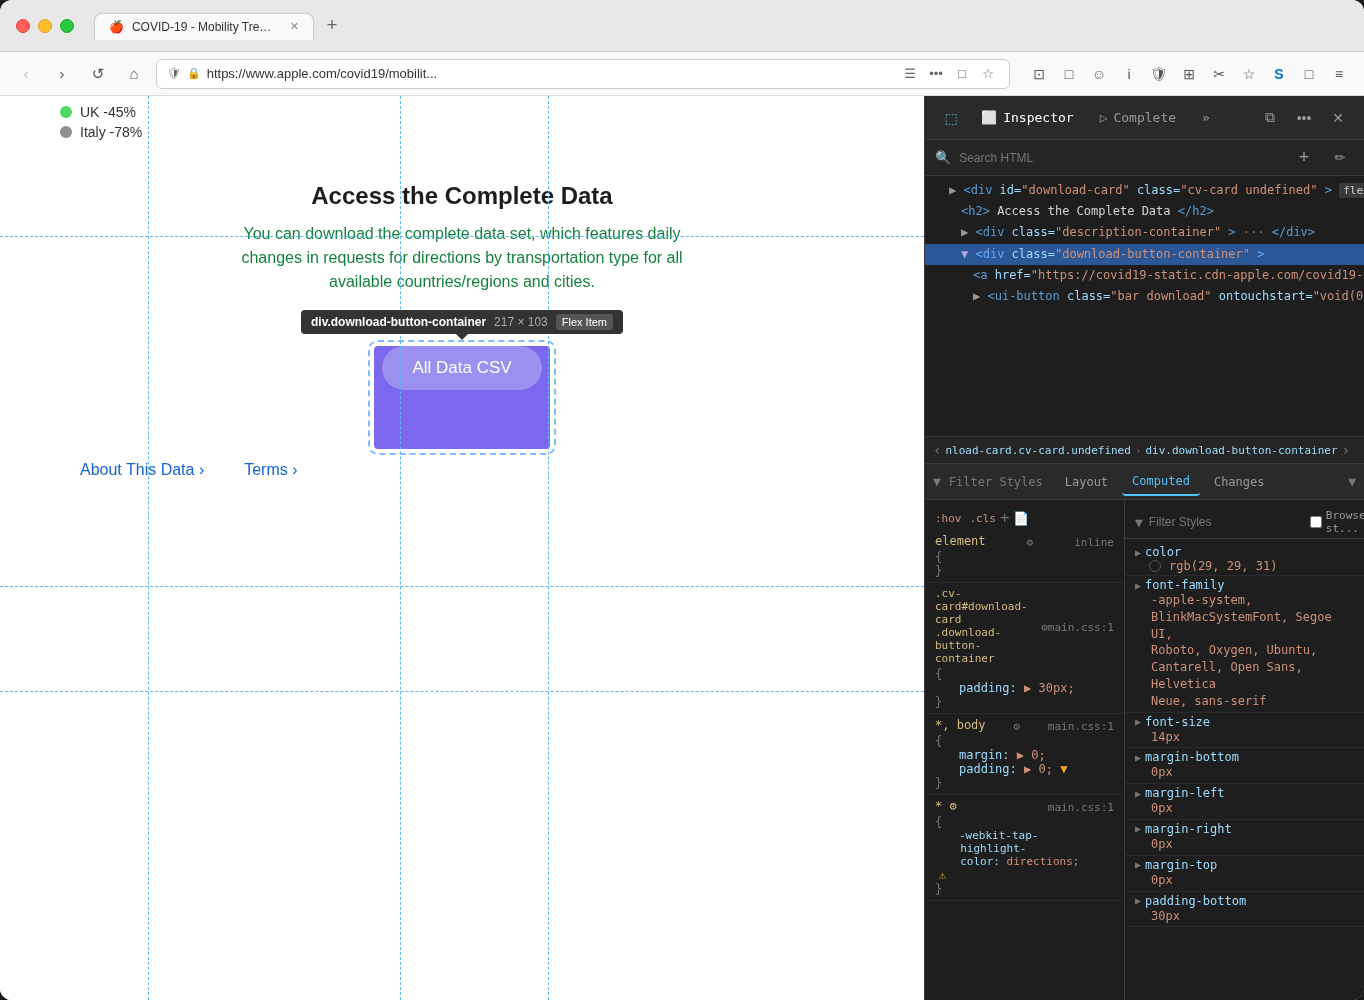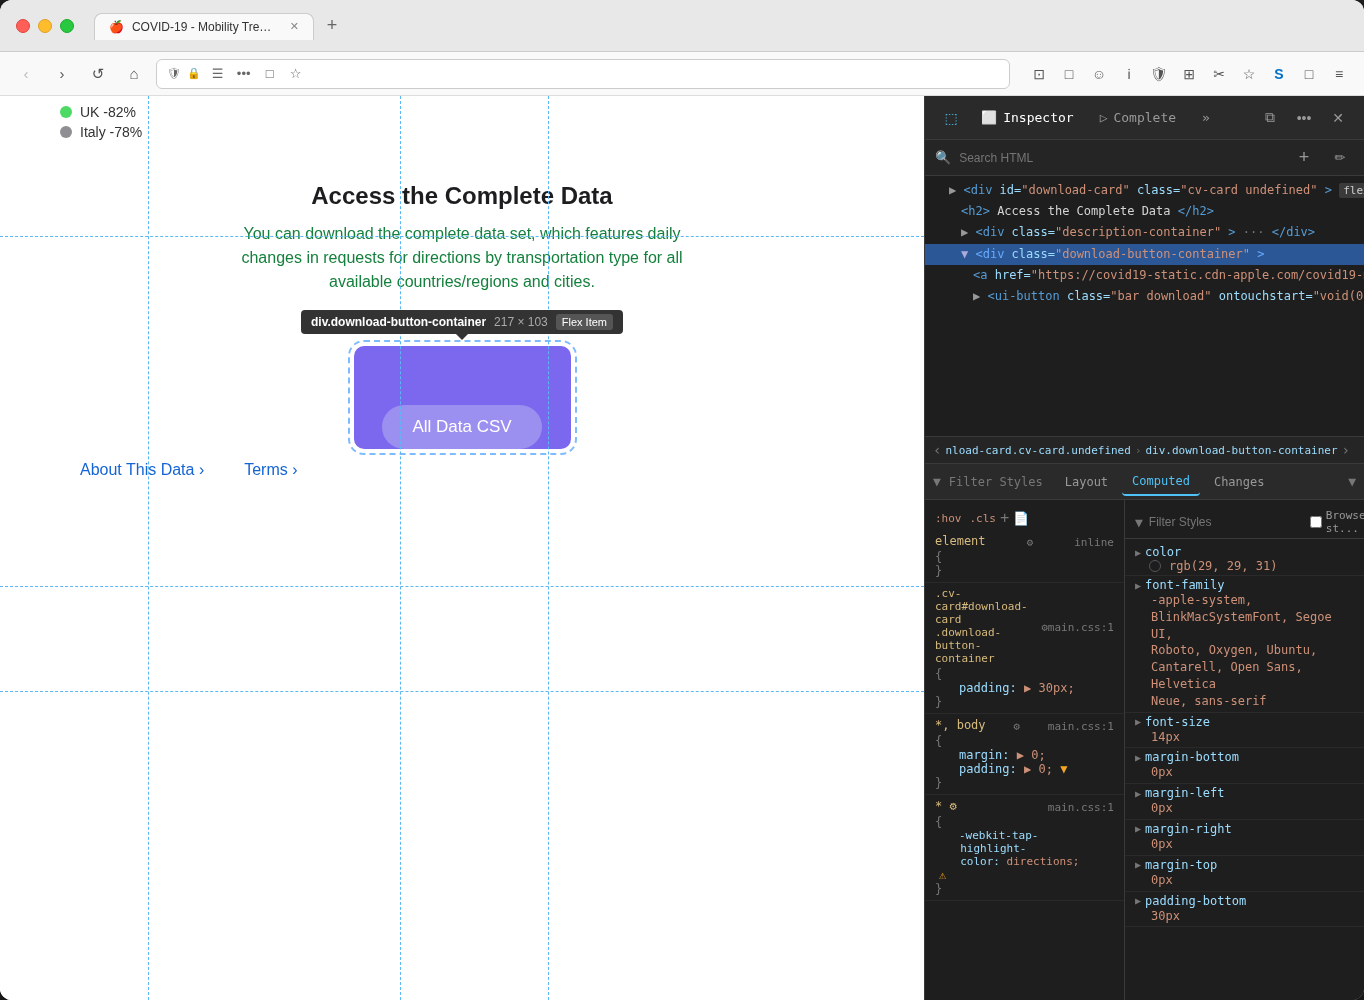--- a/index.html
+++ b/index.html
@@ -198,26 +198,26 @@
     .tooltip-badge {
       background: #555;
       padding: 2px 6px;
       border-radius: 3px;
       font-size: 11px;
     }
 
     
     .download-btn-container {
       background: #7B68EE;
-      border-radius: 10px;
-      width: 217px;
+      border-radius: 4px;
+      width: 176px;
       height: 103px;
       margin: 0 auto 12px;
       display: flex;
-      align-items: flex-end;
+      align-items: flex-start;
       justify-content: center;
       outline: 2px dashed rgba(0,120,255,0.5);
       outline-offset: 4px;
     }
     .all-data-btn {
       background: #9b8fef;
       border: none;
       border-radius: 25px;
       padding: 12px 30px;
       font-size: 17px;
@@ -482,20 +482,21 @@
   </div>
 
   <div class="nav-bar">
     <button class="nav-btn disabled">‹</button>
     <button class="nav-btn">›</button>
     <button class="nav-btn">↺</button>
     <button class="nav-btn">⌂</button>
     <div class="url-bar">
       <span class="url-shield">🛡</span>
       <span class="url-lock">🔒</span>
+      <span class="url-text">https://www.apple.com/covid19/mobilit...</span>
       <div class="url-actions">
         <button class="url-icon-btn">☰</button>
         <button class="url-icon-btn">•••</button>
         <button class="url-icon-btn">□</button>
         <button class="url-icon-btn">☆</button>
       </div>
     </div>
     <div class="toolbar-icons">
       <span class="toolbar-icon">⊡</span>
       <span class="toolbar-icon">□</span>
@@ -519,21 +520,21 @@
         <div class="dline-h1"></div>
         <div class="dline-h2"></div>
         <div class="dline-h3"></div>
         <div class="dline-v1"></div>
         <div class="dline-v2"></div>
         <div class="dline-v3"></div>
 
         <div class="legend-area">
           <div class="legend-item">
             <div class="legend-dot dot-green"></div>
-            <span>UK -82%</span>
+            <span>UK -45%</span>
           </div>
           <div class="legend-item">
             <div class="legend-dot dot-gray"></div>
             <span>Italy -78%</span>
           </div>
         </div>
 
         <div class="content-section">
           <h2 class="section-title">Access the Complete Data</h2>
           <p class="section-desc">You can download the complete data set, which features daily changes in requests for directions by transportation type for all available countries/regions and cities.</p>

